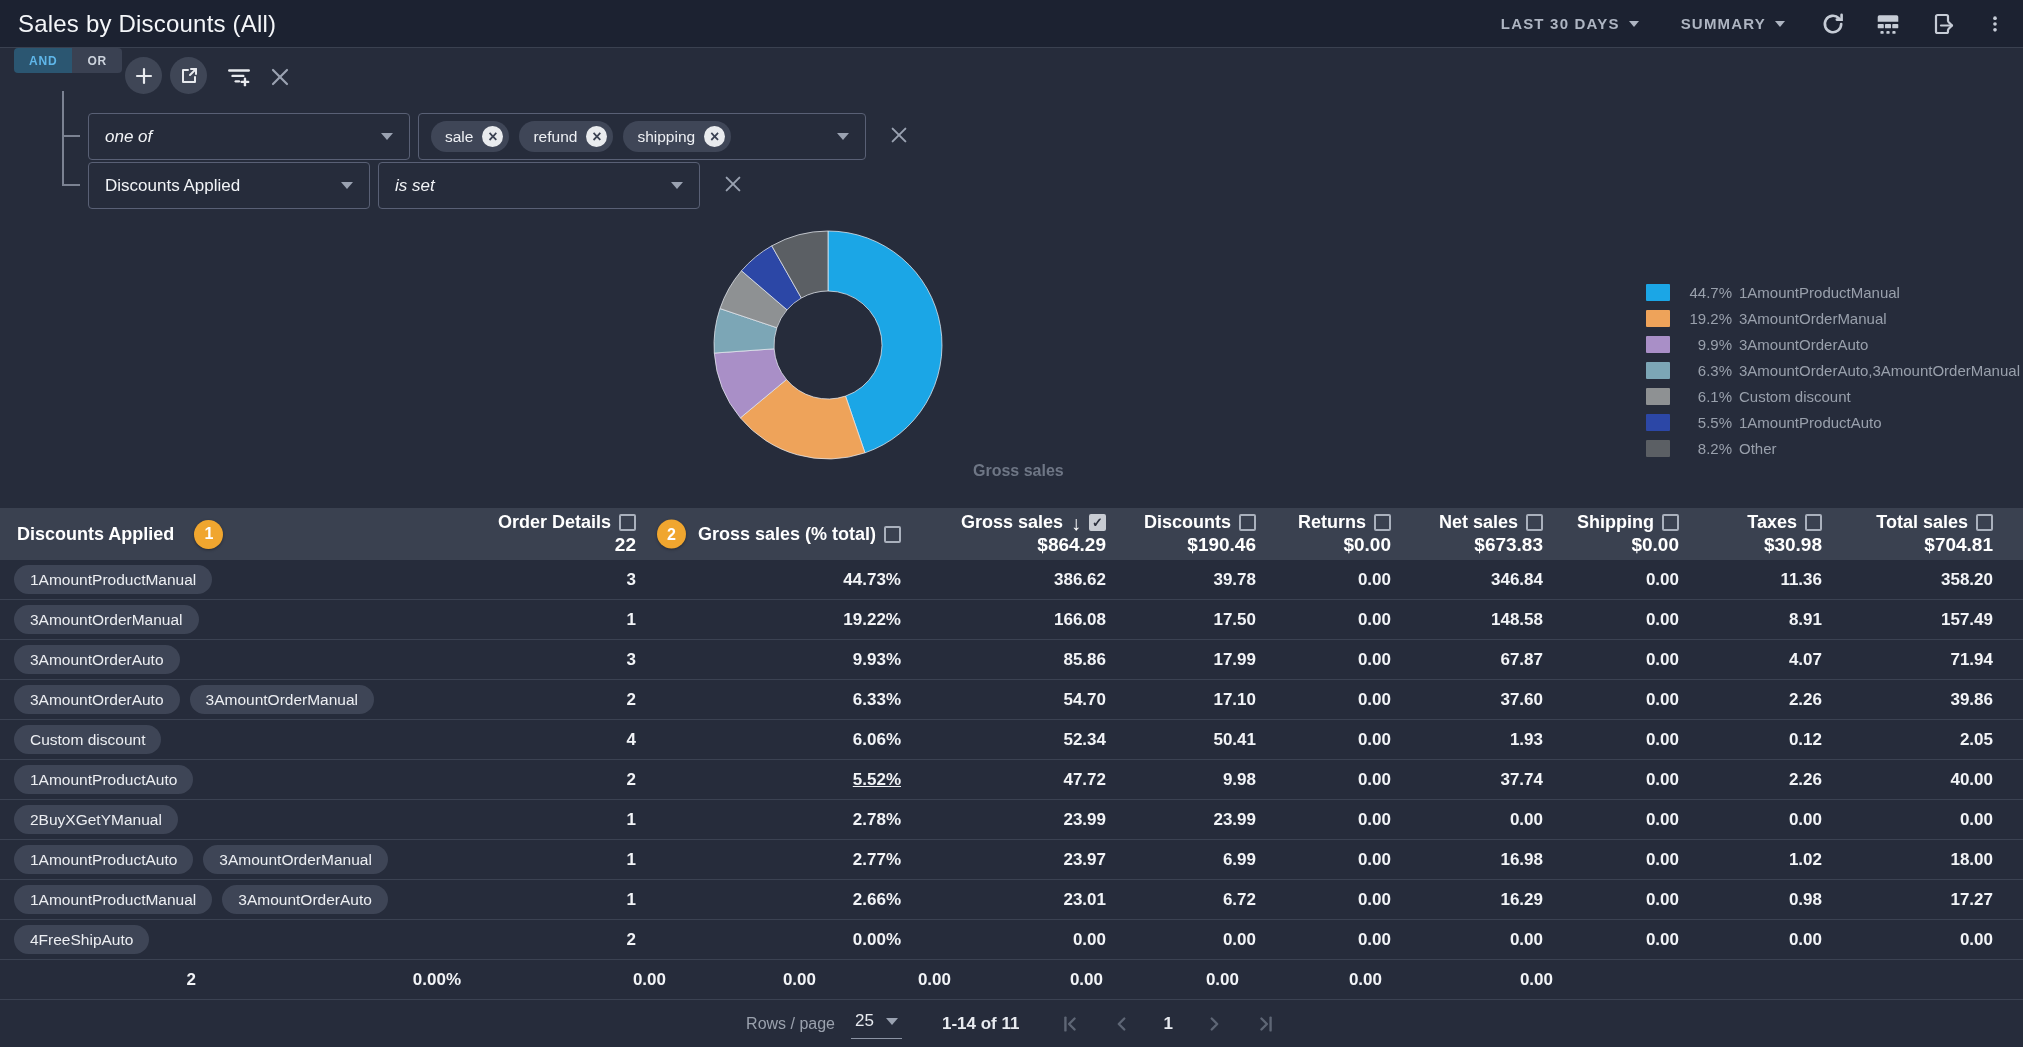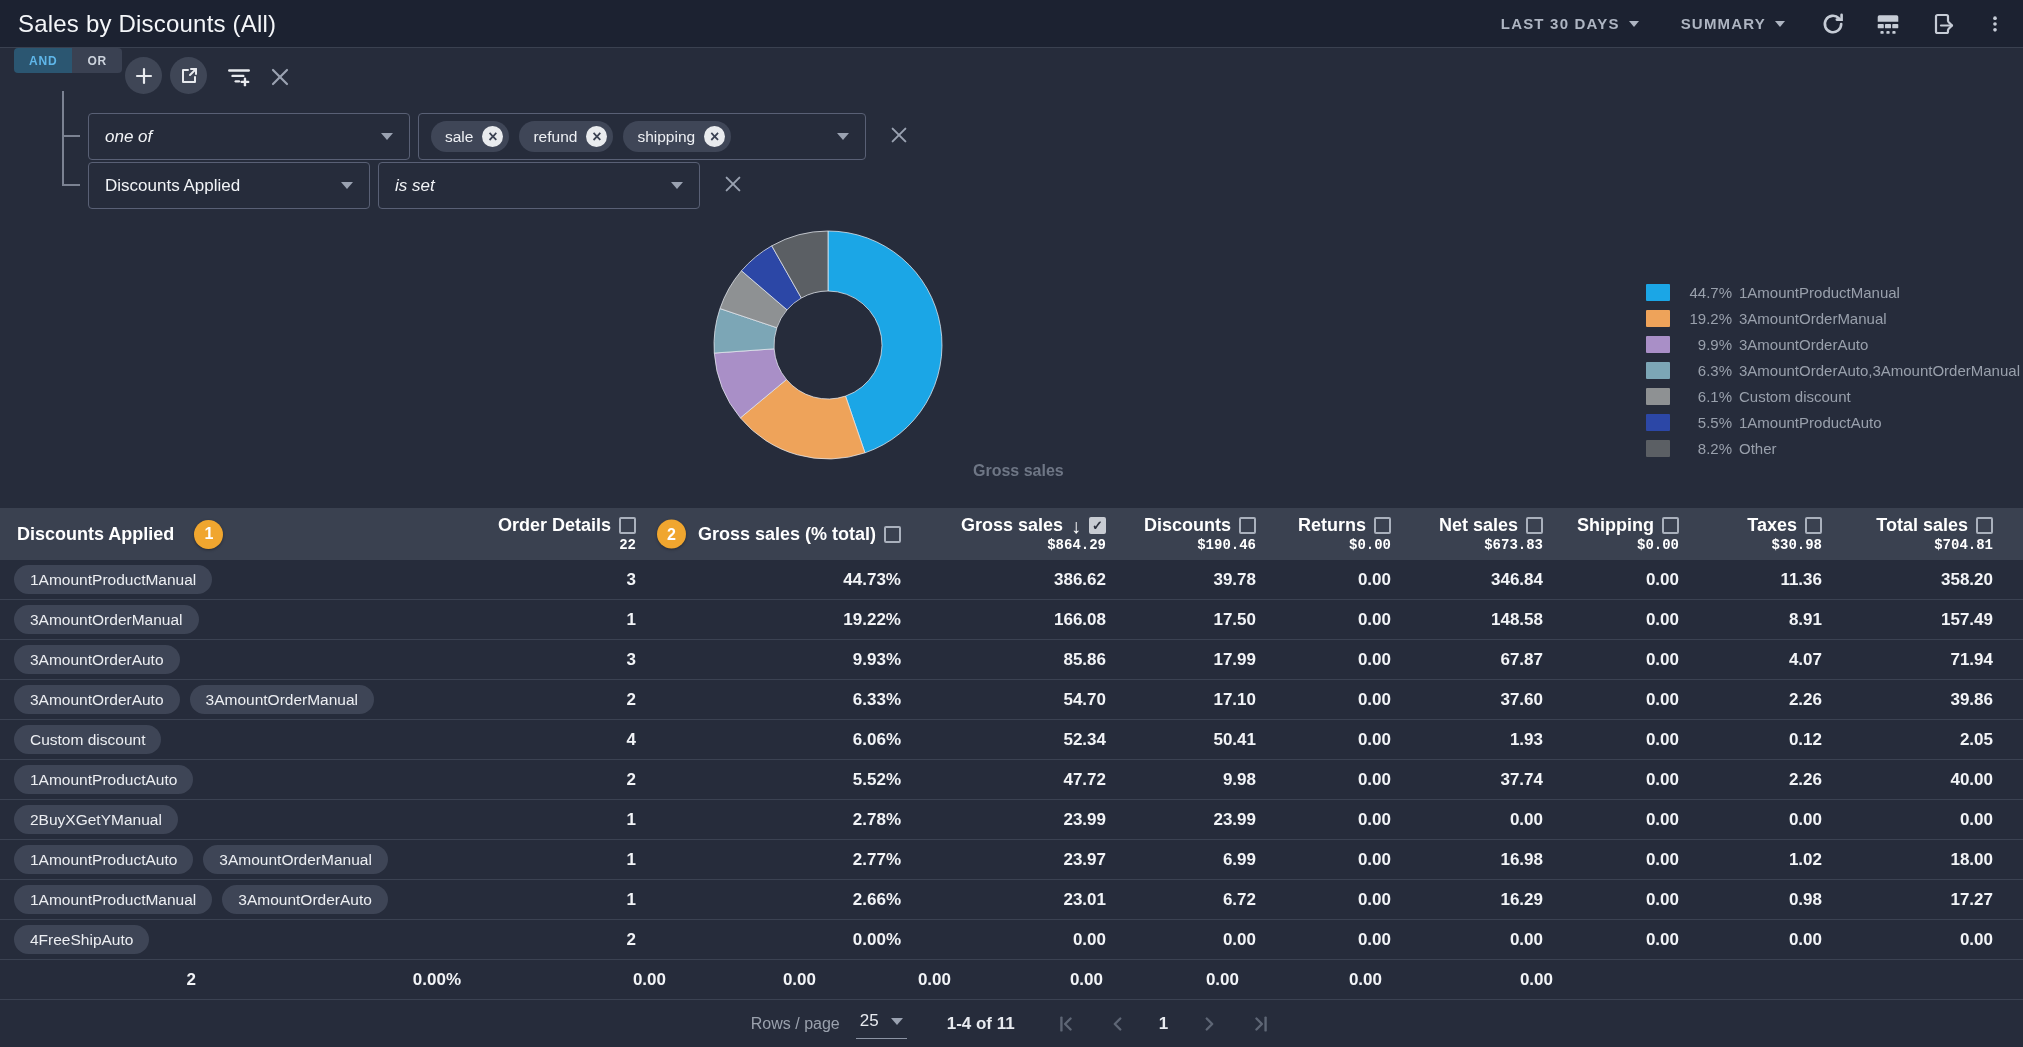--- a/index.html
+++ b/index.html
@@ -55,21 +55,21 @@
   .swatch{width:24px;height:17px;margin-right:14px;border-radius:1px;flex:none;}
   .pct{width:48px;text-align:right;margin-right:7px;flex:none;}
 
   
   .thead{position:absolute;top:508px;left:0;width:2023px;height:52px;background:#3a4150;display:flex;
     box-sizing:border-box;padding-right:16px;}
   .th{display:flex;flex-direction:column;justify-content:center;align-items:flex-end;
     padding-right:14px;box-sizing:border-box;position:relative;cursor:pointer;}
   .th.left{flex:1;align-items:flex-start;padding-left:17px;justify-content:center;}
   .lbl-line{display:flex;align-items:center;gap:8px;font-size:18px;font-weight:700;color:#fff;white-space:nowrap;}
-  .th .total{font-size:14px;font-weight:700;color:#fff;margin-top:1px;font-family:Liberation Mono, monospace;}
+  .th .total{font-size:19px;font-weight:700;color:#fff;margin-top:1px;}
   .cb{width:17px;height:17px;border:2px solid #aab1bd;border-radius:2px;box-sizing:border-box;cursor:pointer;flex:none;}
   .cb.checked{background:#c8ccd3;border-color:#c8ccd3;color:#2b303d;display:flex;align-items:center;
     justify-content:center;font-size:13px;font-weight:900;}
   .sort{font-size:20px;font-weight:700;color:#fff;line-height:1;}
   .badge{width:29px;height:29px;border-radius:50%;background:#f0a62f;color:#fff;font-size:16px;font-weight:700;
     display:flex;align-items:center;justify-content:center;flex:none;box-shadow:0 1px 3px rgba(0,0,0,.35);}
   .badge.abs{position:absolute;right:-36px;top:50%;transform:translateY(-50%);z-index:3;}
   .badge.inline{margin-left:12px;}
 
   .tbody{position:absolute;top:560px;left:0;width:2023px;}
@@ -417,21 +417,21 @@
         <div class="td" style="width: 152px;">1.93</div>
         <div class="td" style="width: 136px;">0.00</div>
         <div class="td" style="width: 143px;">0.12</div>
         <div class="td" style="width: 171px;">2.05</div>
       </div>
       <div class="tr">
         <div class="td left">
           <span class="rchip">1AmountProductAuto</span>
         </div>
         <div class="td" style="width: 210px;">2</div>
-        <div class="td" style="width: 265px;">5.52%</div>
+        <div class="td" style="width: 265px; text-decoration: underline;">5.52%</div>
         <div class="td" style="width: 205px;">47.72</div>
         <div class="td" style="width: 150px;">9.98</div>
         <div class="td" style="width: 135px;">0.00</div>
         <div class="td" style="width: 152px;">37.74</div>
         <div class="td" style="width: 136px;">0.00</div>
         <div class="td" style="width: 143px;">2.26</div>
         <div class="td" style="width: 171px;">40.00</div>
       </div>
       <div class="tr">
         <div class="td left">
@@ -505,21 +505,21 @@
     </div>
 
   <div class="pager">
     <div class="rpp">
       <span>Rows / page</span>
       <span class="rpp-select">
         <span>25</span>
         <span class="sel-caret"></span>
       </span>
     </div>
-    <span class="range">1-4 of 11</span>
+    <span class="range">1-14 of 11</span>
     <div class="nav">
       <button class="icon-btn">
         <svg width="22" height="22" viewBox="0 0 24 24" fill="none" stroke="#5e6675" stroke-width="2.6" stroke-linecap="round" stroke-linejoin="round">
             <line x1="7" y1="5" x2="7" y2="19"></line>
             <polyline points="17 6 11 12 17 18"></polyline>
           </svg>
       </button>
       <button class="icon-btn">
         <svg width="22" height="22" viewBox="0 0 24 24" fill="none" stroke="#5e6675" stroke-width="2.6" stroke-linecap="round" stroke-linejoin="round">
             <polyline points="14.5 6 8.5 12 14.5 18"></polyline>

